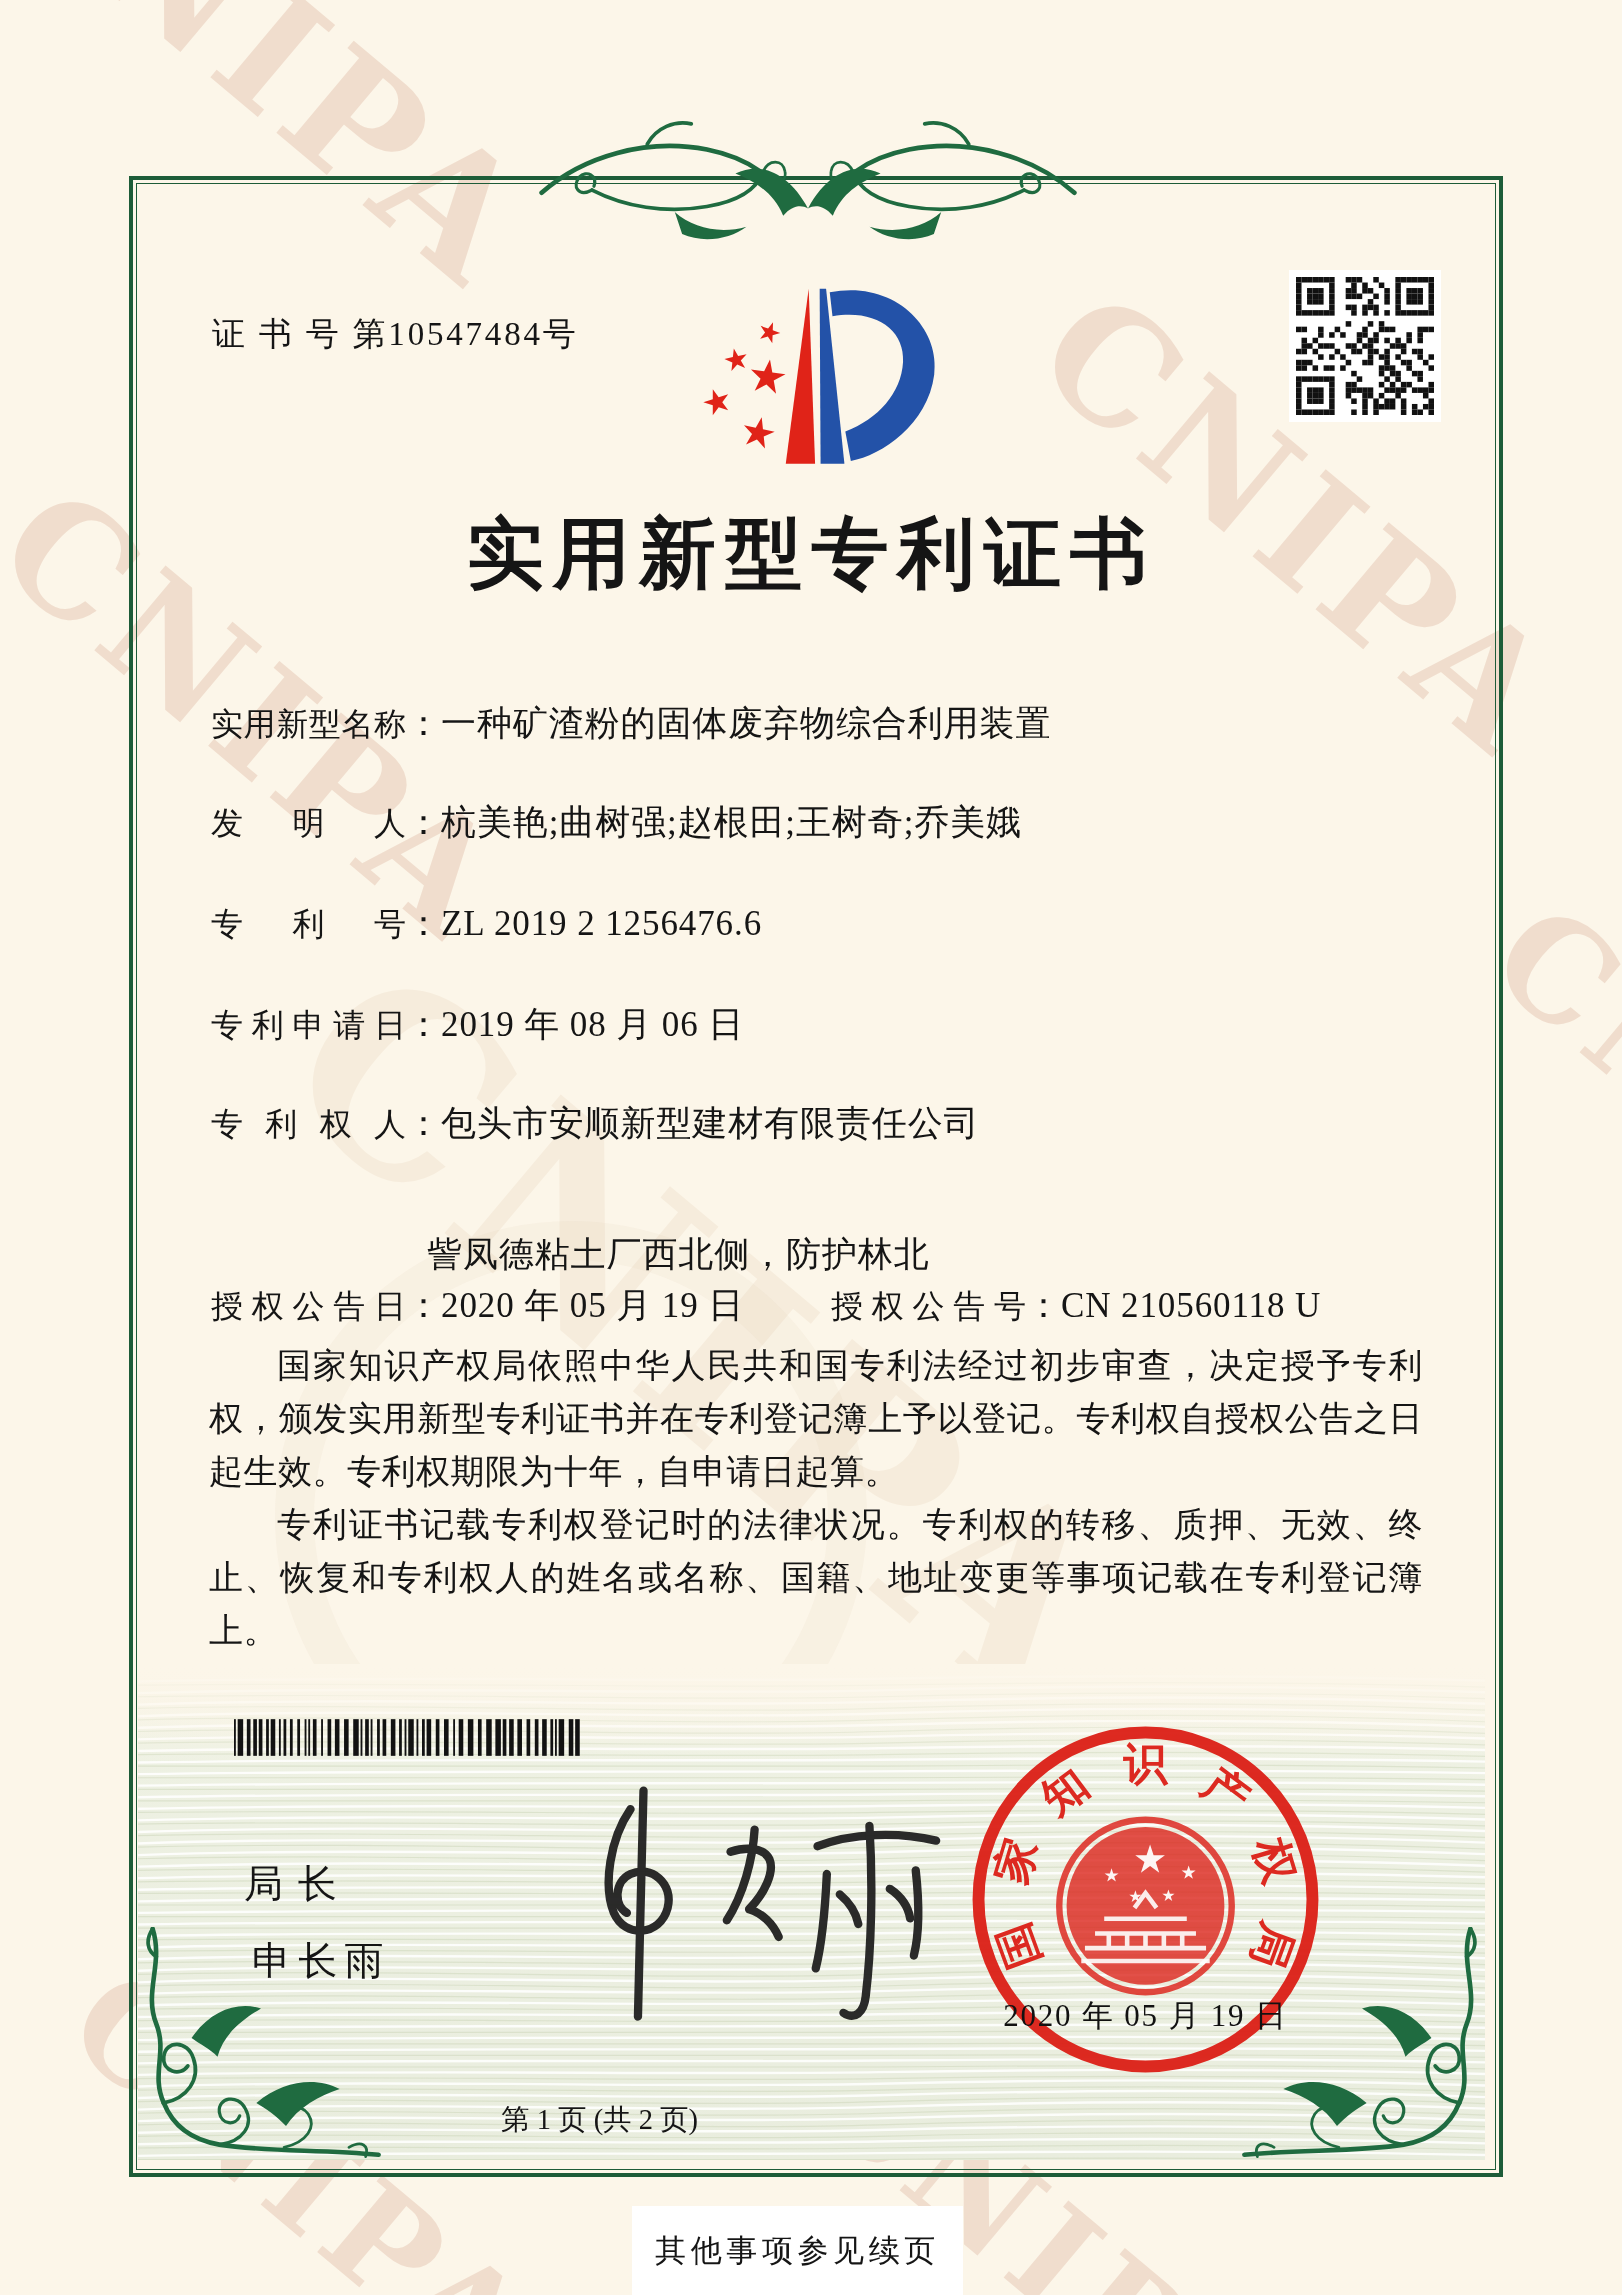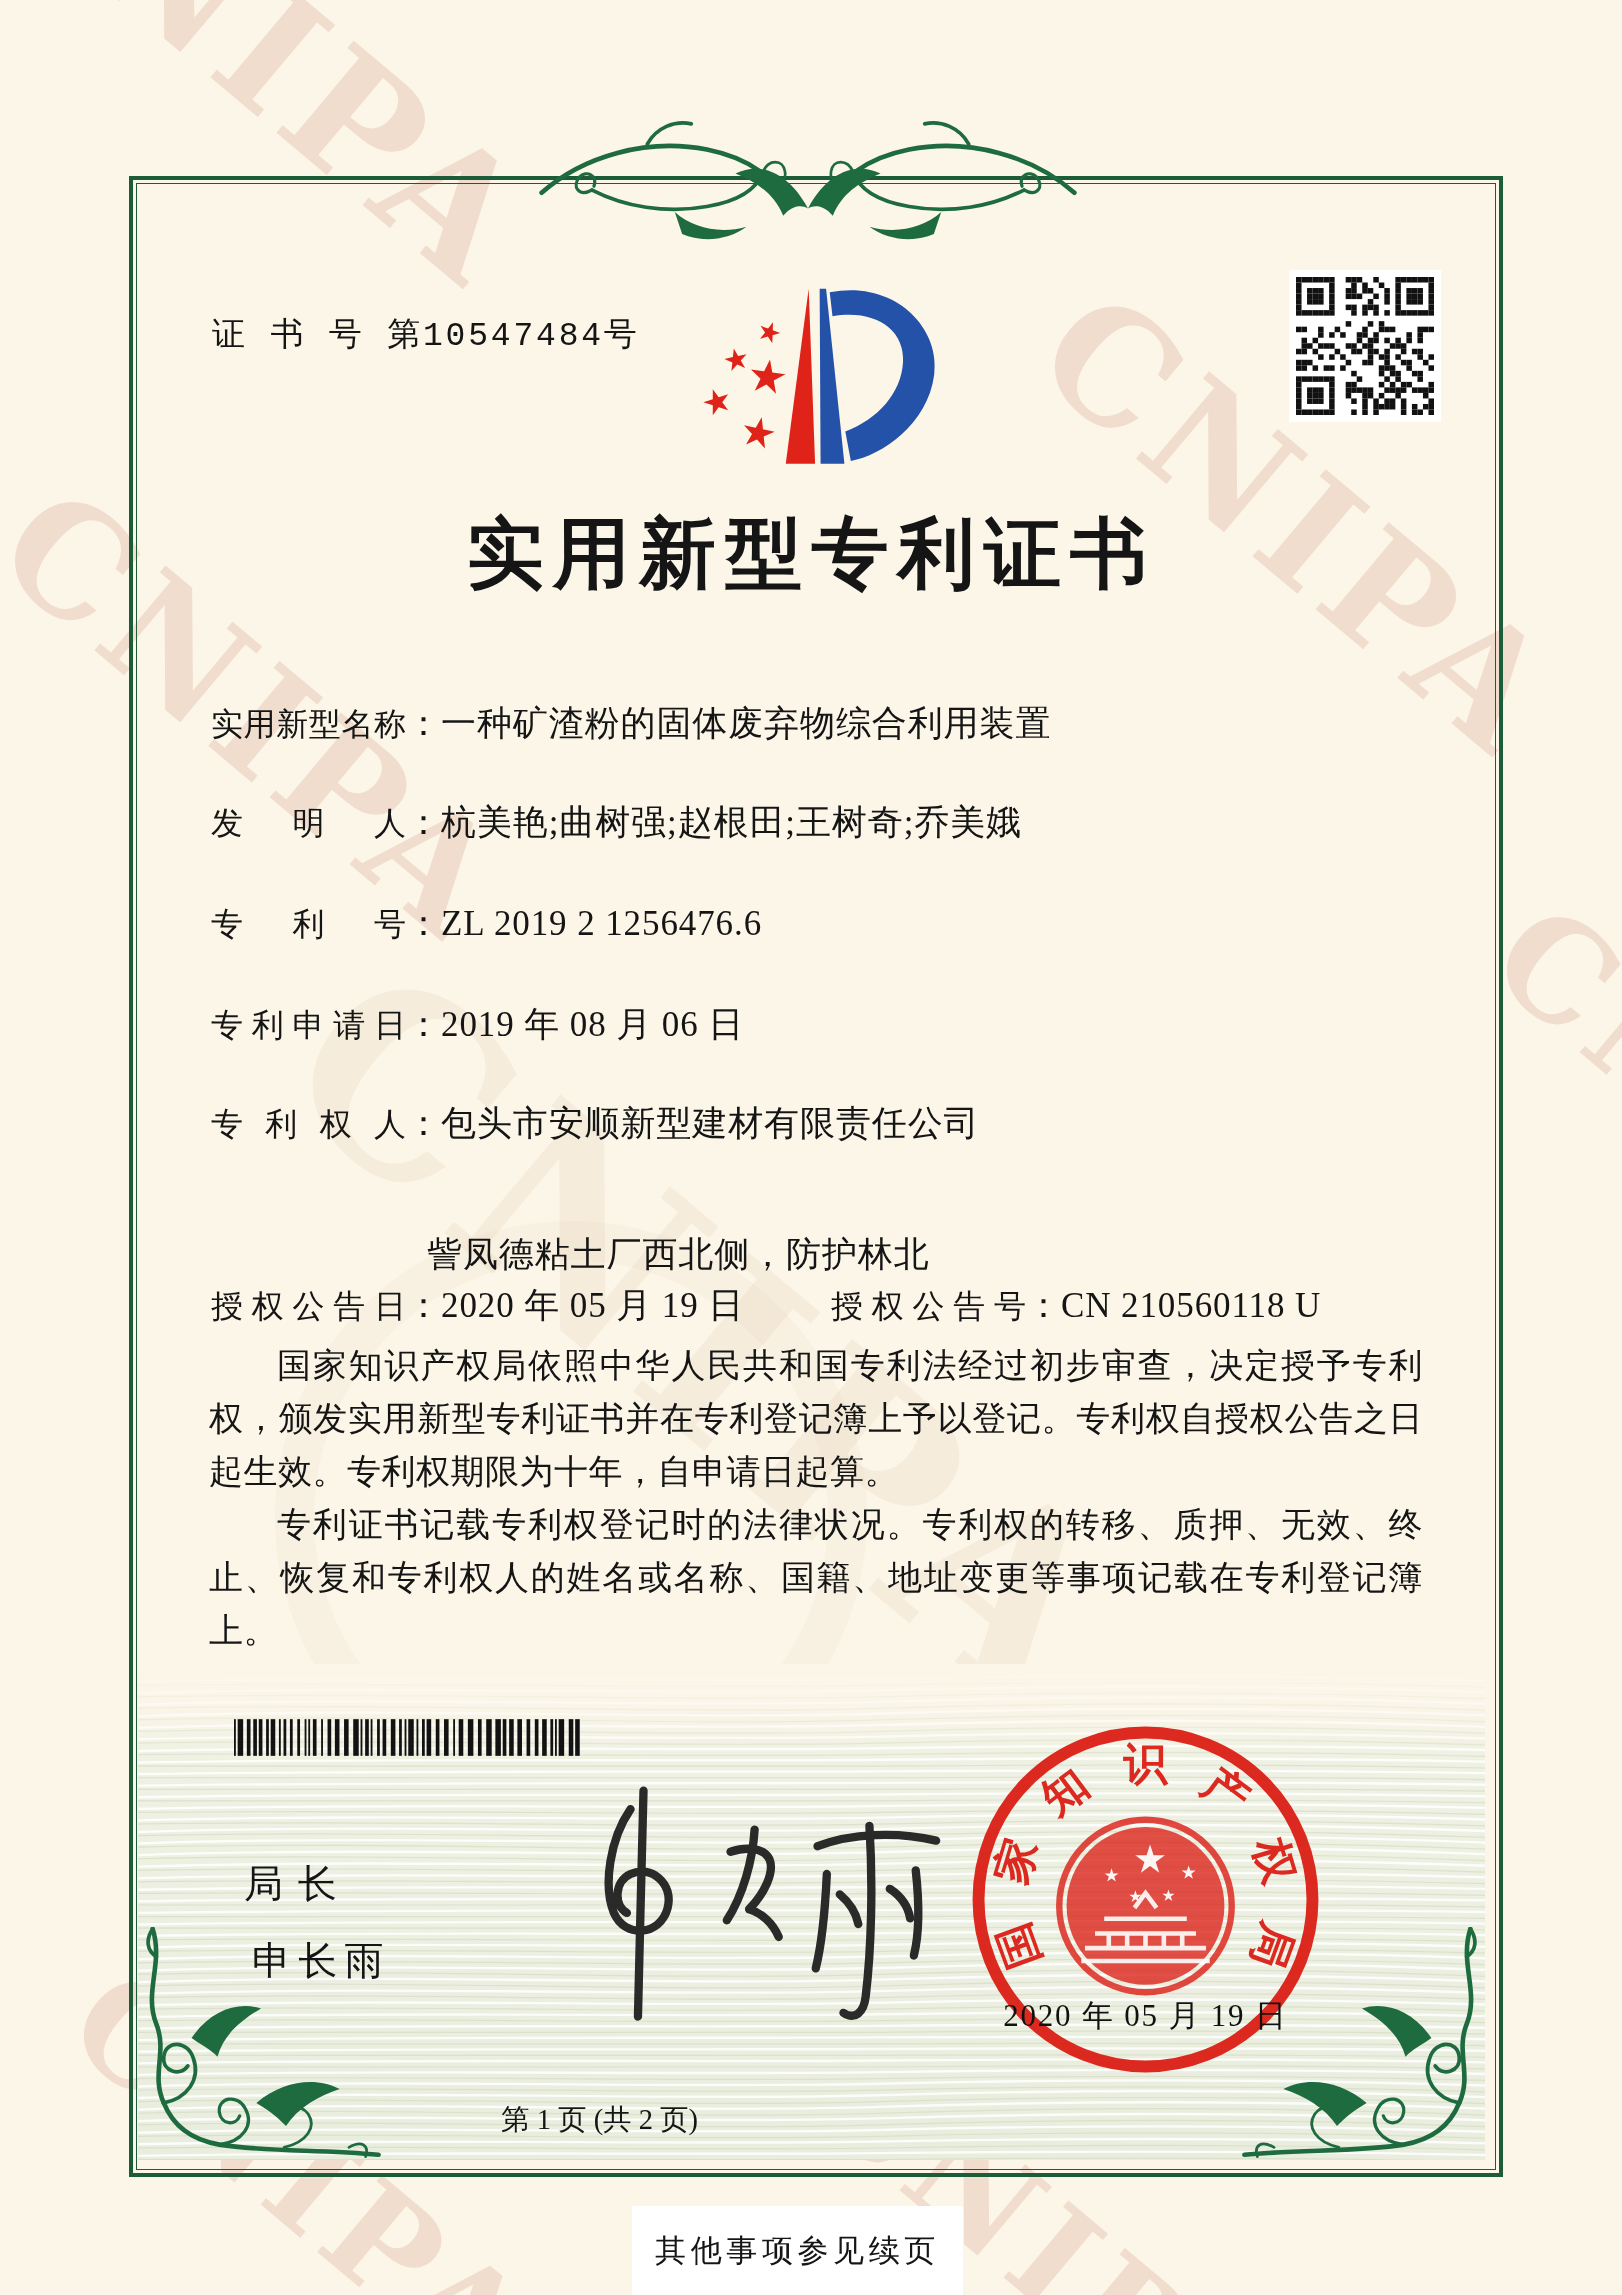--- a/index.html
+++ b/index.html
@@ -9,21 +9,21 @@
   .wm{position:absolute;font-family:"DejaVu Serif","Liberation Serif",serif;font-weight:bold;
       color:#f0ddcd;transform:rotate(40deg);letter-spacing:9.2px;z-index:0;user-select:none;}
   .wm.big{color:#f6ecdc;}
   .wm-circle{position:absolute;left:275px;top:1221px;width:514px;height:514px;border-radius:50%;
       border:39px solid rgba(214,194,164,0.10);z-index:0;}
   
   .frame{position:absolute;left:129px;top:176px;width:1366px;height:1993px;
          border:4.6px solid #1d5c38;z-index:2;pointer-events:none;}
   .frame-inner{position:absolute;left:2.8px;top:2.8px;right:2.8px;bottom:2.8px;border:1.8px solid #1d5c38;}
   
-  .cert-no{position:absolute;left:212px;top:312px;font-size:33px;letter-spacing:2.8px;z-index:3;font-family:Liberation Mono, monospace;}
+  .cert-no{position:absolute;left:212px;top:312px;font-size:33px;letter-spacing:2.8px;z-index:3;}
   .logo{position:absolute;left:693px;top:274px;z-index:3;}
   .qr{position:absolute;left:1289px;top:270px;width:152px;height:152px;background:#fff;z-index:3;
       display:flex;align-items:center;justify-content:center;}
   .title{position:absolute;left:0;right:0;top:503px;text-align:center;font-size:77px;font-weight:bold;
          letter-spacing:9.2px;z-index:3;}
   
   .row{position:absolute;left:211px;z-index:3;white-space:nowrap;}
   .f-label{display:inline-block;width:195px;font-size:32px;text-align:justify;text-align-last:justify;
            vertical-align:baseline;}
   .f-colon{display:inline-block;width:35px;font-size:35px;}

